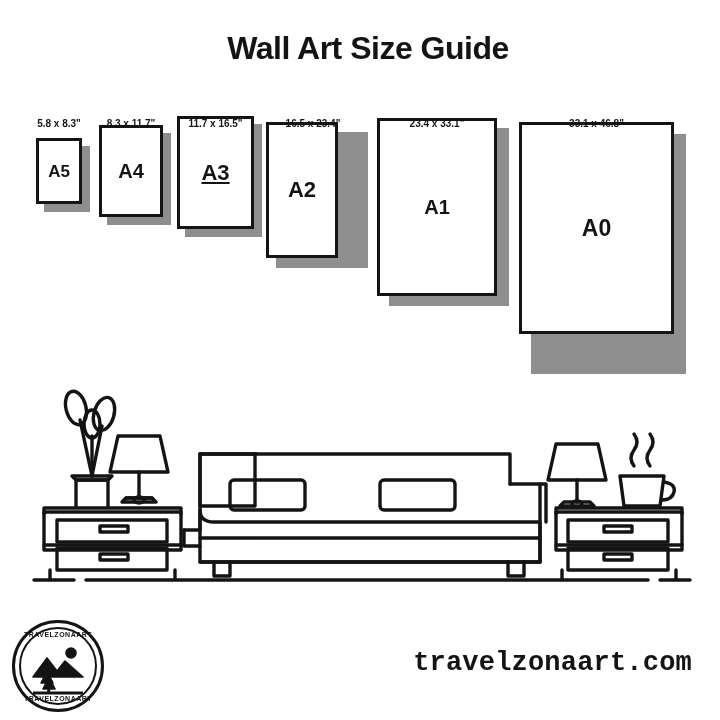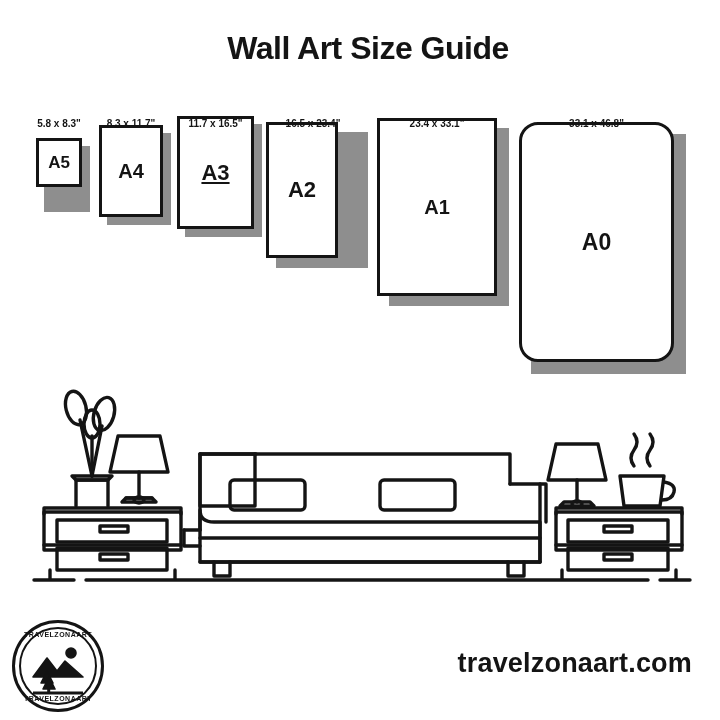--- a/index.html
+++ b/index.html
@@ -61,20 +61,21 @@
 
   
   .footer{position:absolute;left:0;top:600px;width:720px;height:120px;}
   .site{
     position:absolute;
     right:28px;top:48px;
     font-size:27px;
     font-weight:bold;
     color:#141414;
     letter-spacing:0.2px;
+    font-family:Liberation Mono, monospace;
   }
   .logo{
     position:absolute;
     left:12px;top:20px;
     width:92px;height:92px;
   }
   .logo .ring{
     position:absolute;inset:0;
     border:3px solid #141414;
     border-radius:50%;
@@ -101,21 +102,21 @@
 
 <div id="page">
 
   <div class="title">Wall Art Size Guide</div>
 
   <div class="sizes">
 
     <div class="size">
       <div class="dims" style="left:36px;top:18px;width:46px;">5.8 x 8.3"</div>
       <div class="shadow" style="left:44px;top:46px;width:46px;height:66px;"></div>
-      <div class="frame" style="left:36px;top:38px;width:46px;height:49px;">
+      <div class="frame" style="left:36px;top:38px;width:46px;height:66px;">
         <span class="label" style="font-size:17px;">A5</span>
       </div>
     </div>
 
     <div class="size">
       <div class="dims" style="left:91px;top:18px;width:80px;">8.3 x 11.7"</div>
       <div class="shadow" style="left:107px;top:33px;width:64px;height:92px;"></div>
       <div class="frame" style="left:99px;top:25px;width:64px;height:92px;">
         <span class="label" style="font-size:20px;">A4</span>
       </div>
@@ -141,21 +142,21 @@
       <div class="dims" style="left:387px;top:18px;width:100px;">23.4 x 33.1"</div>
       <div class="shadow" style="left:389px;top:28px;width:120px;height:178px;"></div>
       <div class="frame" style="left:377px;top:18px;width:120px;height:178px;">
         <span class="label" style="font-size:20px;">A1</span>
       </div>
     </div>
 
     <div class="size">
       <div class="dims" style="left:519px;top:18px;width:155px;">33.1 x 46.8"</div>
       <div class="shadow" style="left:531px;top:34px;width:155px;height:240px;"></div>
-      <div class="frame" style="left:519px;top:22px;width:155px;height:240px;border-radius:19px;">
+      <div class="frame" style="left:519px;top:22px;width:155px;height:212px;">
         <span class="label" style="font-size:23px;">A0</span>
       </div>
     </div>
 
   </div>
 
   <div class="scene">
     <svg width="720" height="230" viewBox="0 0 720 230">
       <g fill="none" stroke="#141414" stroke-width="3.4" stroke-linejoin="round" stroke-linecap="round">
 

